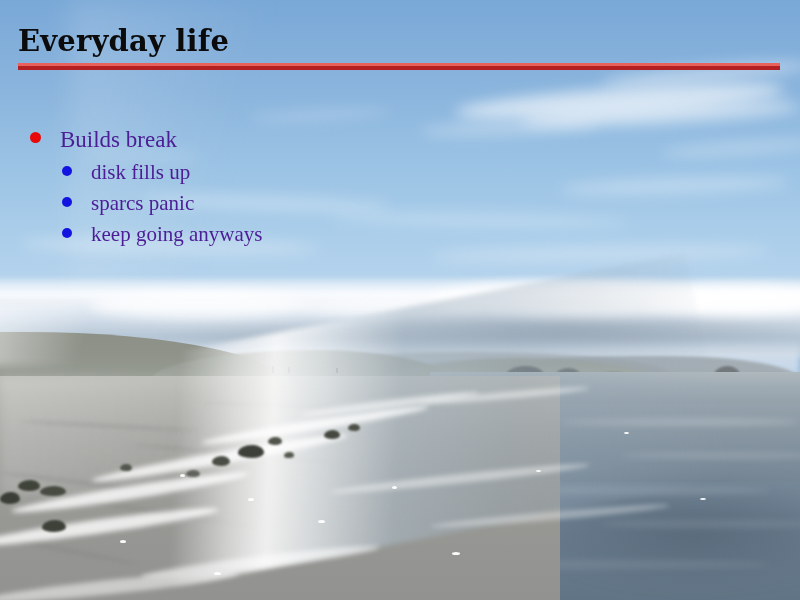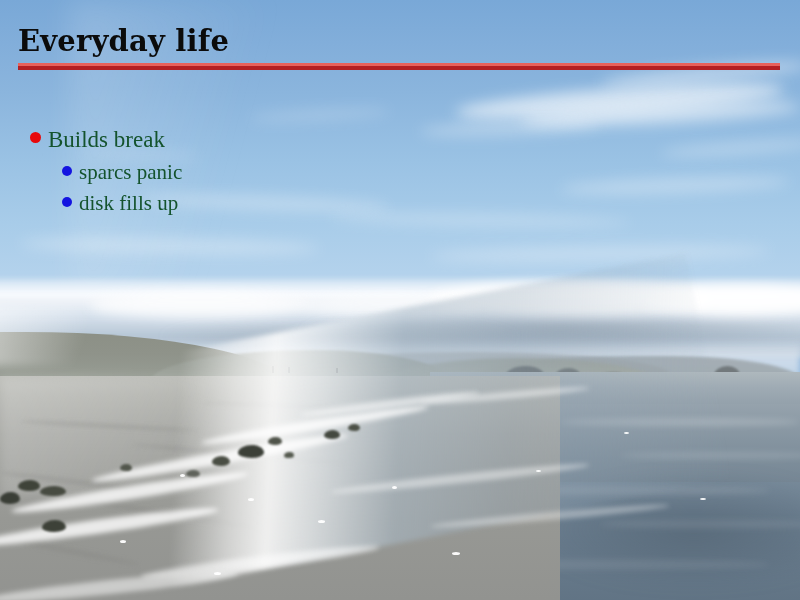--- a/index.html
+++ b/index.html
@@ -407,21 +407,22 @@
   }
   .lvl2 .marker {
     width: 10px; height: 10px;
     background: #1414e0;
     margin-right: 7px;
     top: -3px;
   }
 
   .b-text {
     font-family: "Liberation Serif", "DejaVu Serif", serif;
-    color: #14532d;
+    color: #4c1d95;
+    margin-left: 12px;
   }
   .lvl1 .b-text { font-size: 23px; line-height: 27px; }
   .lvl2 .b-text { font-size: 21px; line-height: 26px; }
 </style>
 </head>
 <body>
 
 <div id="slide">
 
   <div class="photo">
@@ -534,24 +535,28 @@
 
   <div class="bullets">
 
     <div class="bullet-row lvl1">
       <span class="marker"></span>
       <span class="b-text">Builds break</span>
     </div>
 
     <div class="bullet-row lvl2">
       <span class="marker"></span>
+      <span class="b-text">disk fills up</span>
+    </div>
+
+    <div class="bullet-row lvl2">
+      <span class="marker"></span>
       <span class="b-text">sparcs panic</span>
     </div>
 
     <div class="bullet-row lvl2">
       <span class="marker"></span>
-      <span class="b-text">disk fills up</span>
+      <span class="b-text">keep going anyways</span>
     </div>
 
-
   </div>
 
 </div>
 
 </body></html>

